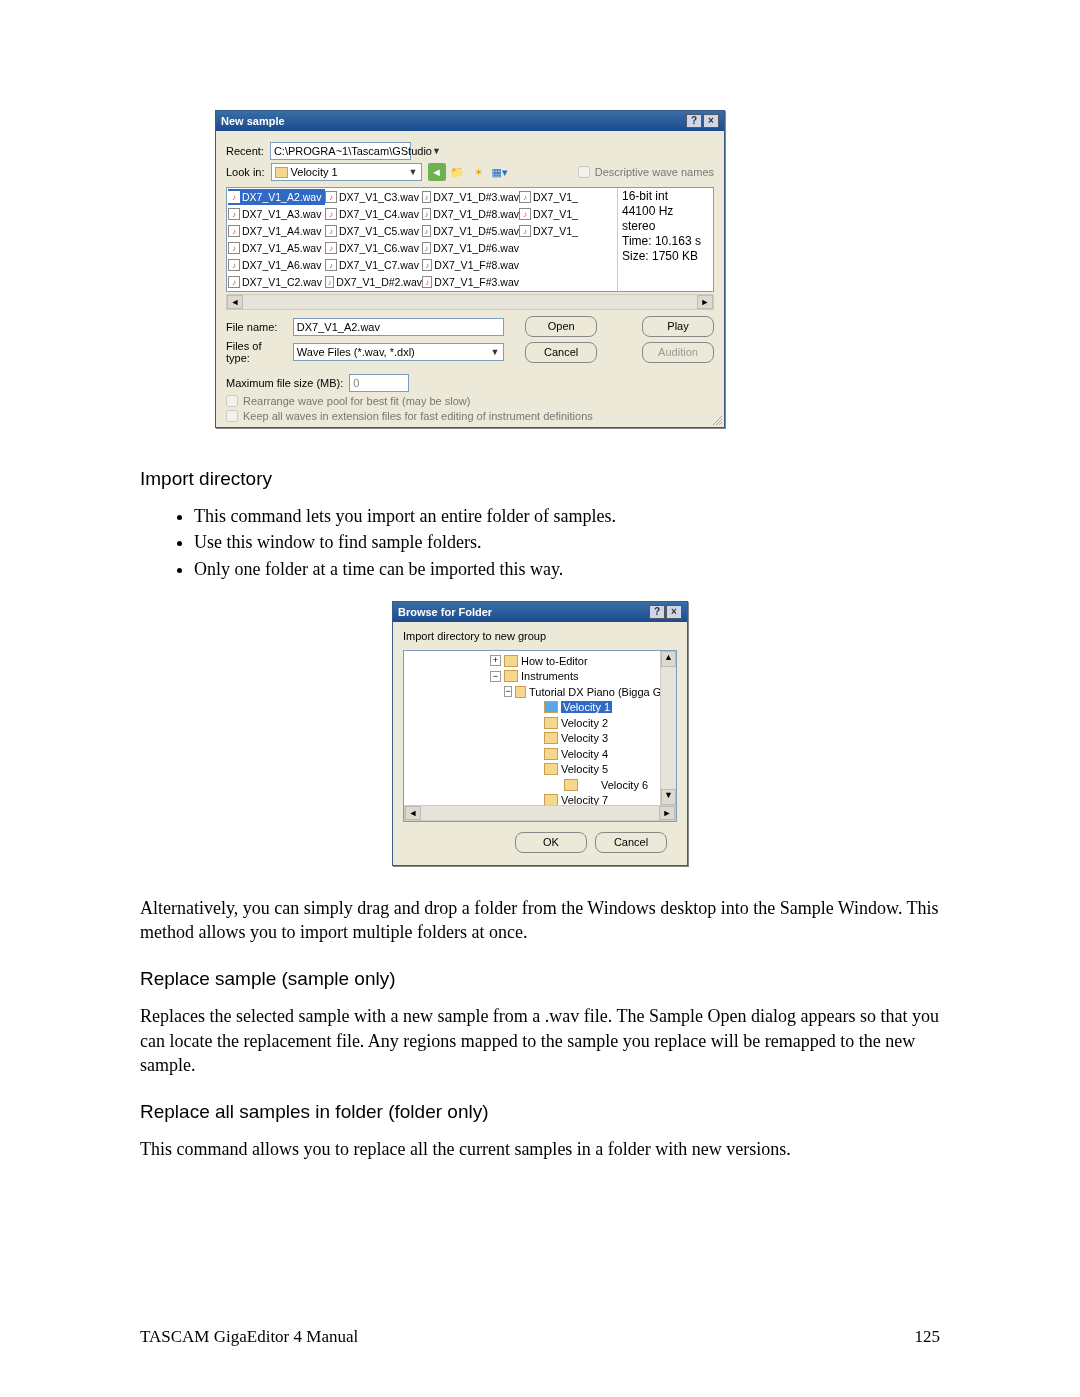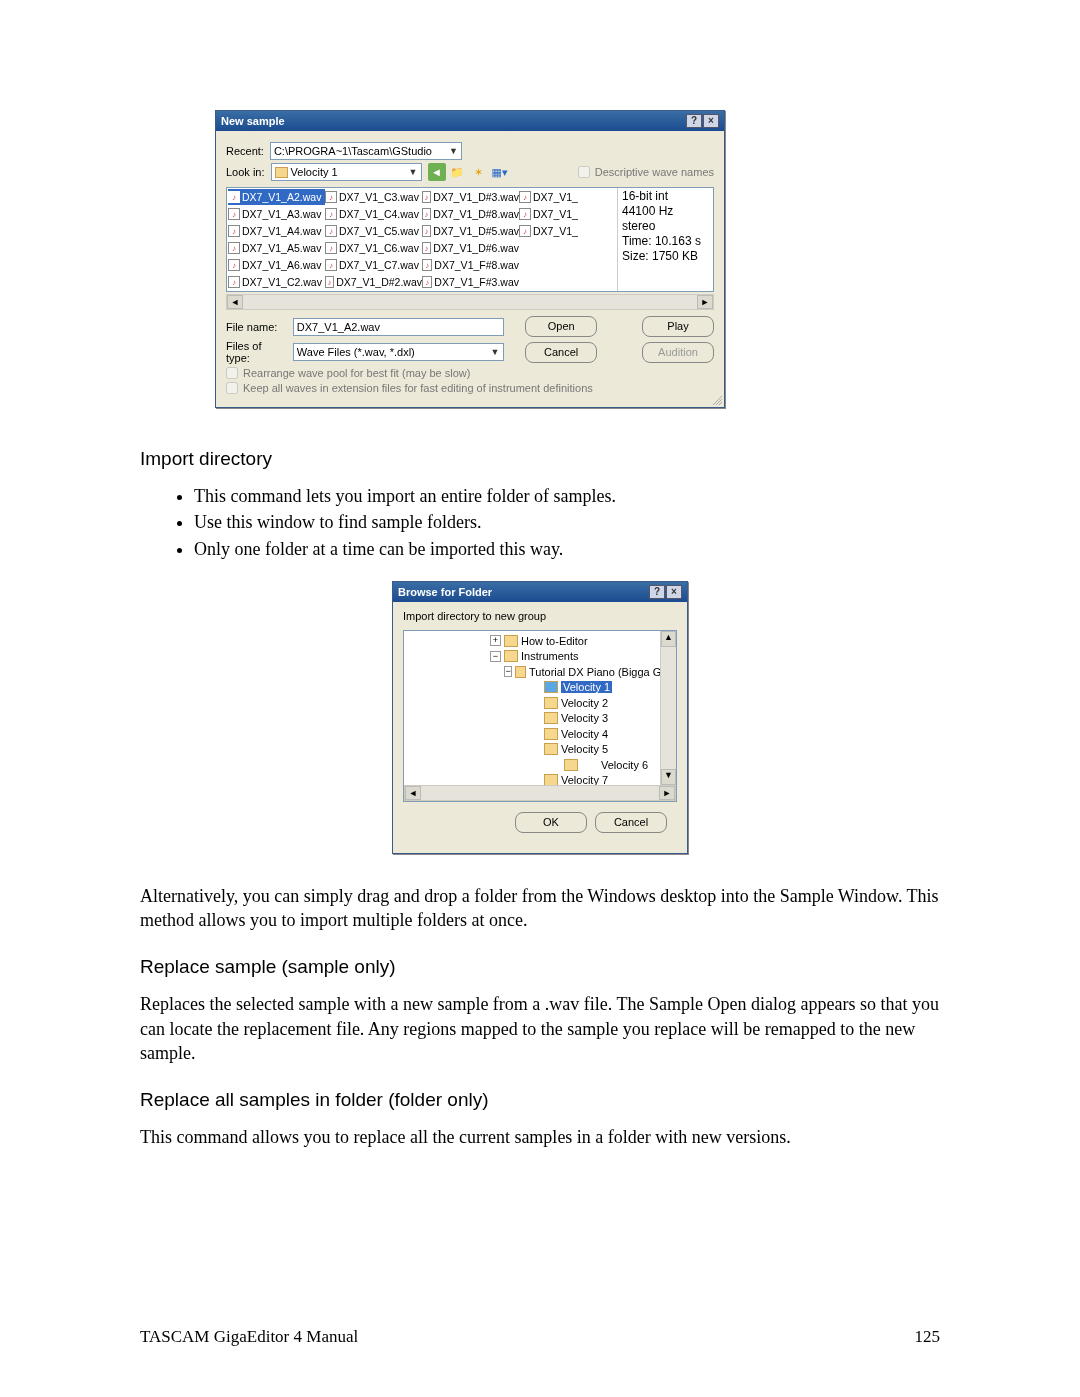--- a/index.html
+++ b/index.html
@@ -43,21 +43,21 @@
   .titlebar .wbtns { display: flex; gap: 1px; }
   .wbtn {
     width: 16px; height: 14px;
     background: #cfd6e7;
     border: 1px solid #556;
     font-size: 10px;
     text-align: center;
     line-height: 12px;
     color: #333;
   }
-  .dlg-body { padding: 8px 10px 10px 10px; }
+  .dlg-body { padding: 8px 10px 2px 10px; }
   .row { display: flex; align-items: center; gap: 6px; margin: 3px 0; }
   .lbl { width: 63px; }
   .combo, .txt {
     background: #fff;
     border: 1px solid #7f9db9;
     height: 18px;
     padding: 1px 3px;
     font-size: 11px;
     display: flex;
     align-items: center;
@@ -188,21 +188,21 @@
   <div class="titlebar">
     <span>New sample</span>
     <div class="wbtns">
       <div class="wbtn">?</div>
       <div class="wbtn">×</div>
     </div>
   </div>
   <div class="dlg-body" style="position:relative;">
     <div class="row">
       <span>Recent:</span>
-      <div class="combo" style="width:192px">
+      <div class="combo" style="width:141px">
         <span>C:\PROGRA~1\Tascam\GStudio</span>
             <span class="caret">▼</span>
       </div>
     </div>
     <div class="row">
       <span>Look in:</span>
       <div class="combo" style="width:151px">
         <span style="display:flex;align-items:center;gap:3px">
               <span style="width:13px;height:11px;background:#f5d78d;border:1px solid #caa04e;display:inline-block"></span>
               <span>Velocity 1</span>
@@ -339,20 +339,26 @@
       <div class="combo" style="width:218px">
         <span>Wave Files (*.wav, *.dxl)</span>
             <span class="caret">▼</span>
       </div>
       <div style="width:10px"></div>
       <div class="btn">Cancel</div>
       <div style="width:34px"></div>
       <div class="btn dis">Audition</div>
     </div>
 
+    <div class="row" style="margin-top:10px">
+      <span>Maximum file size (MB):</span>
+      <div class="txt" style="width:60px;color:#888">
+            <span>0</span>
+          </div>
+    </div>
     <label class="chk" style="margin:3px 0">
       <input type="checkbox" disabled="" style="">
           <span>Rearrange wave pool for best fit (may be slow)</span>
     </label>
     <label class="chk" style="margin:3px 0">
       <input type="checkbox" disabled="" style="">
           <span>Keep all waves in extension files for fast editing of instrument definitions</span>
     </label>
     <div class="resize-grip"></div>
   </div>

